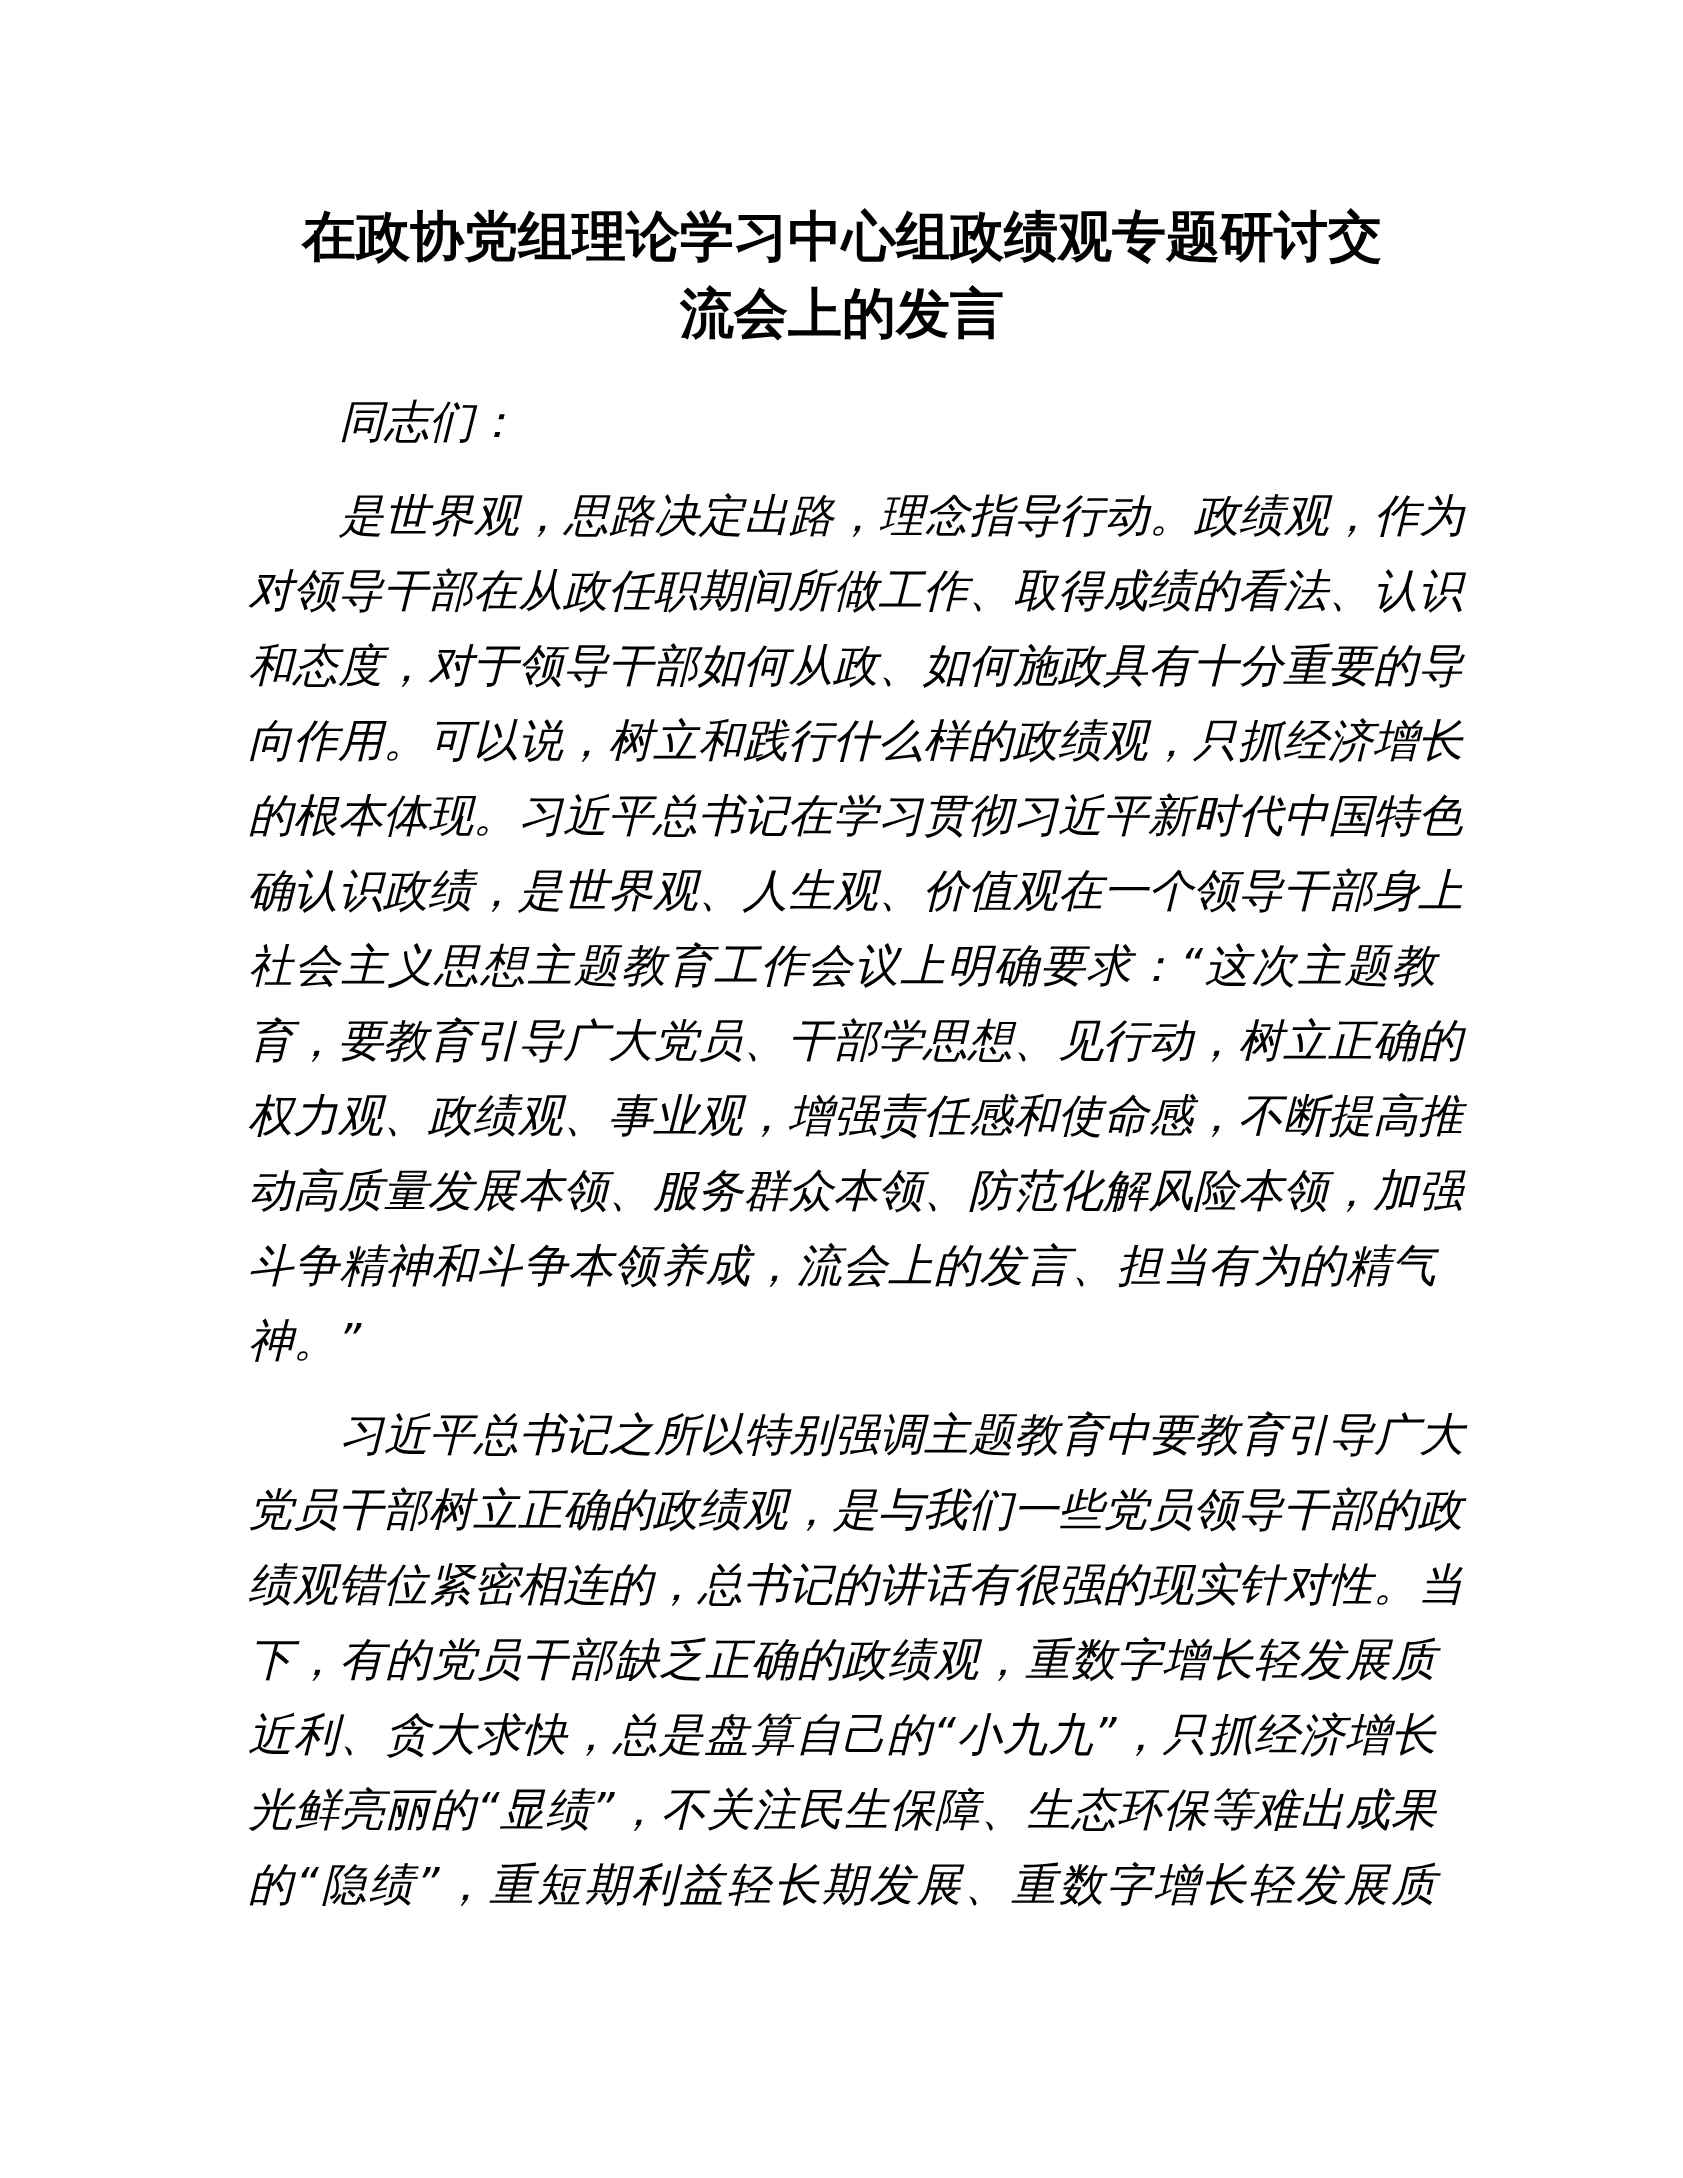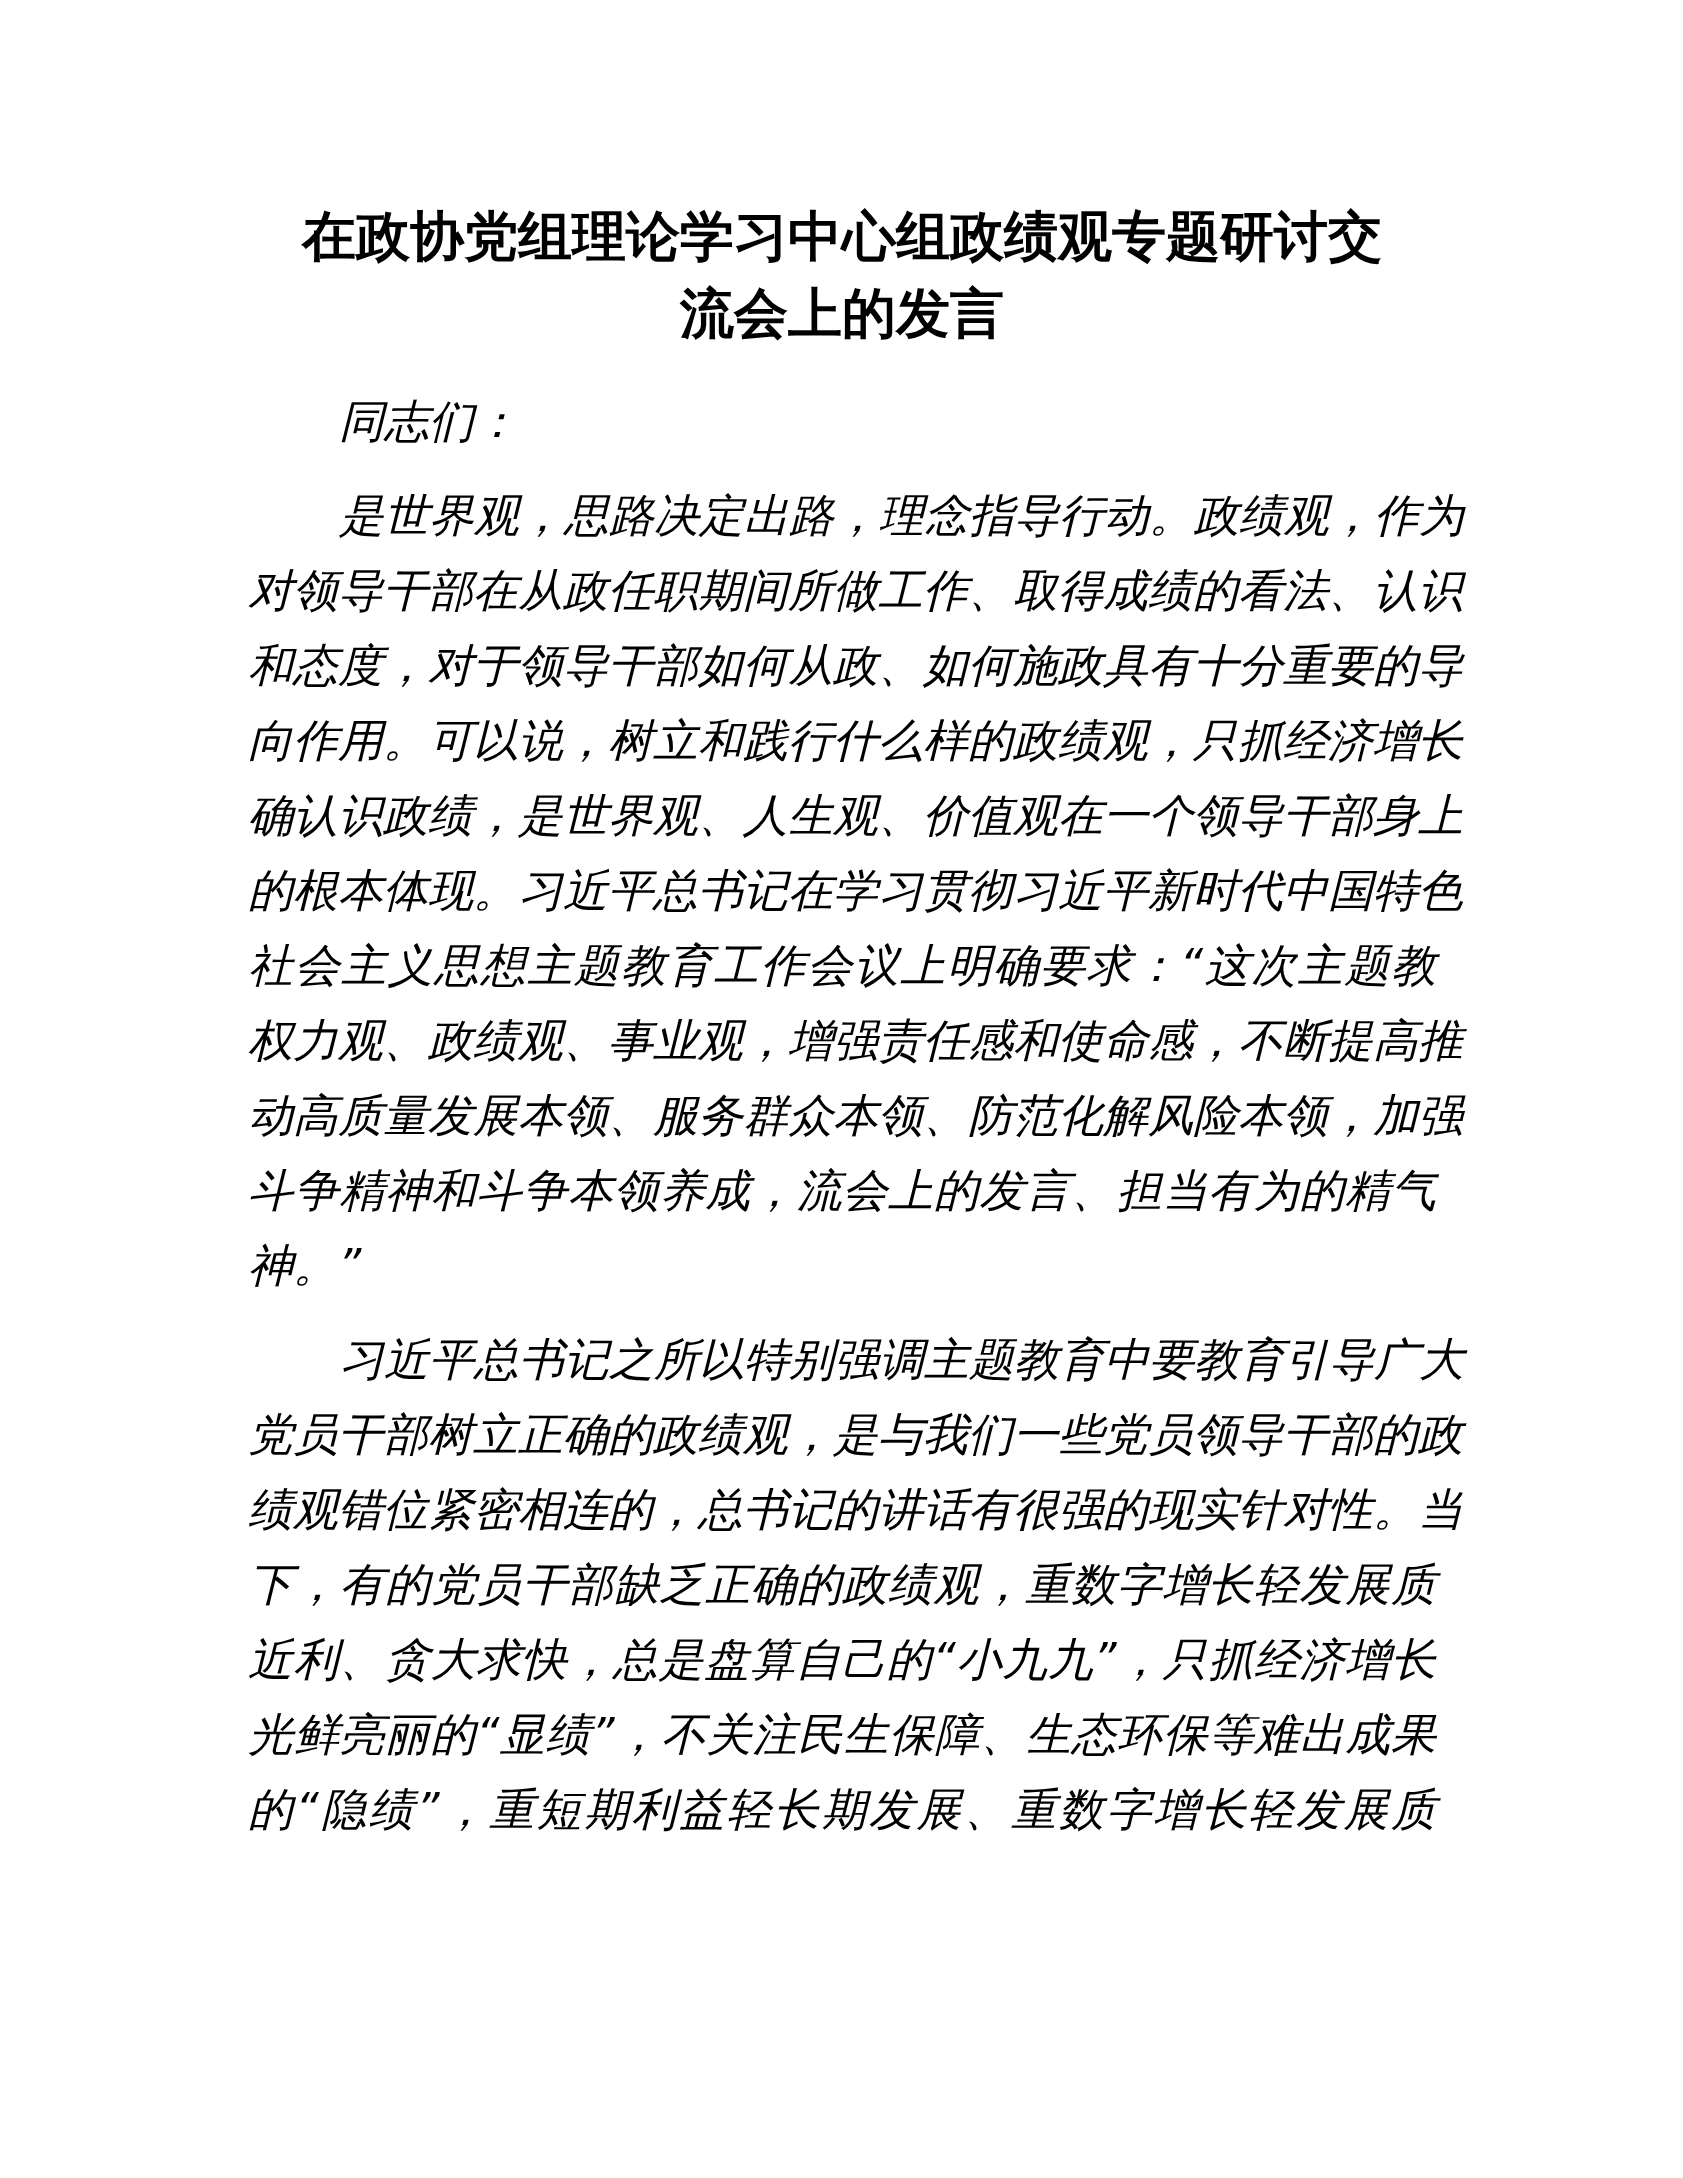--- a/index.html
+++ b/index.html
@@ -80,23 +80,24 @@
 
     <p class="para">
       <span class="line indent last">同志们：</span>
     </p>
 
     <p class="para">
       <span class="line indent">是世界观，思路决定出路，理念指导行动。政绩观，作为</span>
       <span class="line">对领导干部在从政任职期间所做工作、取得成绩的看法、认识</span>
       <span class="line">和态度，对于领导干部如何从政、如何施政具有十分重要的导</span>
       <span class="line">向作用。可以说，树立和践行什么样的政绩观，只抓经济增长</span>
+      <span class="line">的根本体现。习近平总书记在学习贯彻习近平新时代中国特色</span>
       <span class="line">确认识政绩，是世界观、人生观、价值观在一个领导干部身上</span>
-      <span class="line">的根本体现。习近平总书记在学习贯彻习近平新时代中国特色</span>
       <span class="line">社会主义思想主题教育工作会议上明确要求：“这次主题教</span>
+      <span class="line">育，要教育引导广大党员、干部学思想、见行动，树立正确的</span>
       <span class="line">权力观、政绩观、事业观，增强责任感和使命感，不断提高推</span>
       <span class="line">动高质量发展本领、服务群众本领、防范化解风险本领，加强</span>
       <span class="line">斗争精神和斗争本领养成，流会上的发言、担当有为的精气</span>
       <span class="line last">神。”</span>
     </p>
 
     <p class="para">
       <span class="line indent">习近平总书记之所以特别强调主题教育中要教育引导广大</span>
       <span class="line">党员干部树立正确的政绩观，是与我们一些党员领导干部的政</span>
       <span class="line">绩观错位紧密相连的，总书记的讲话有很强的现实针对性。当</span>

